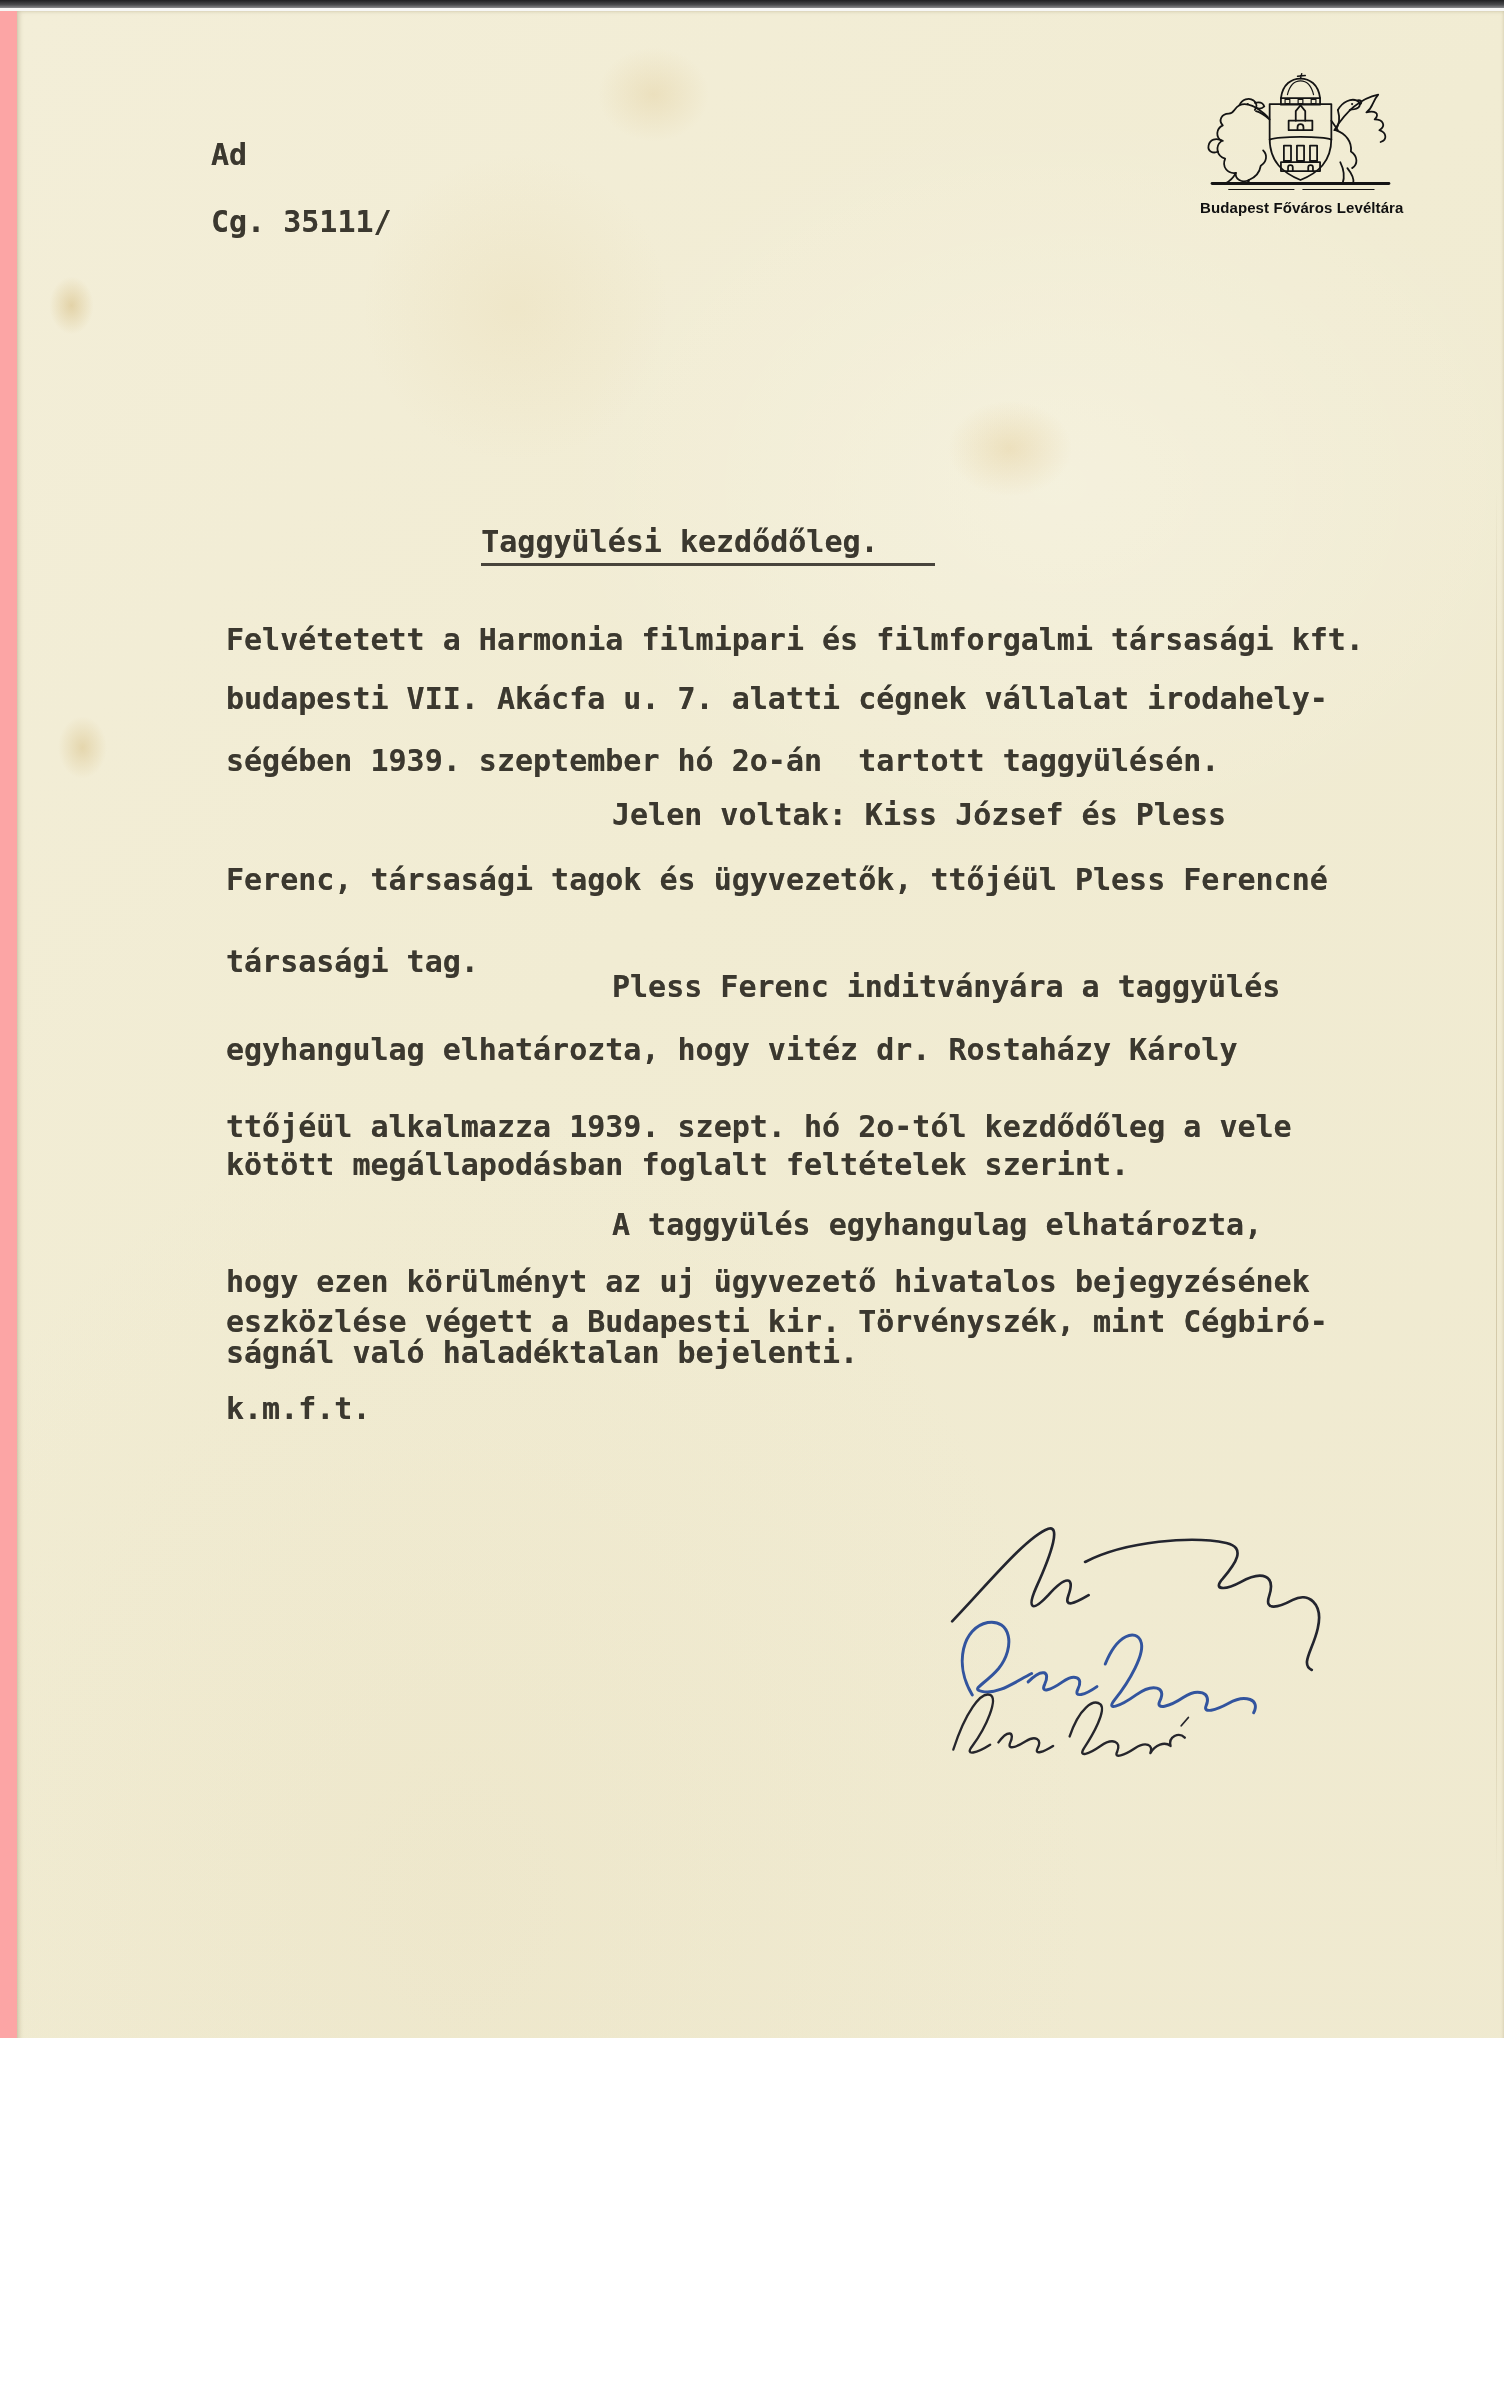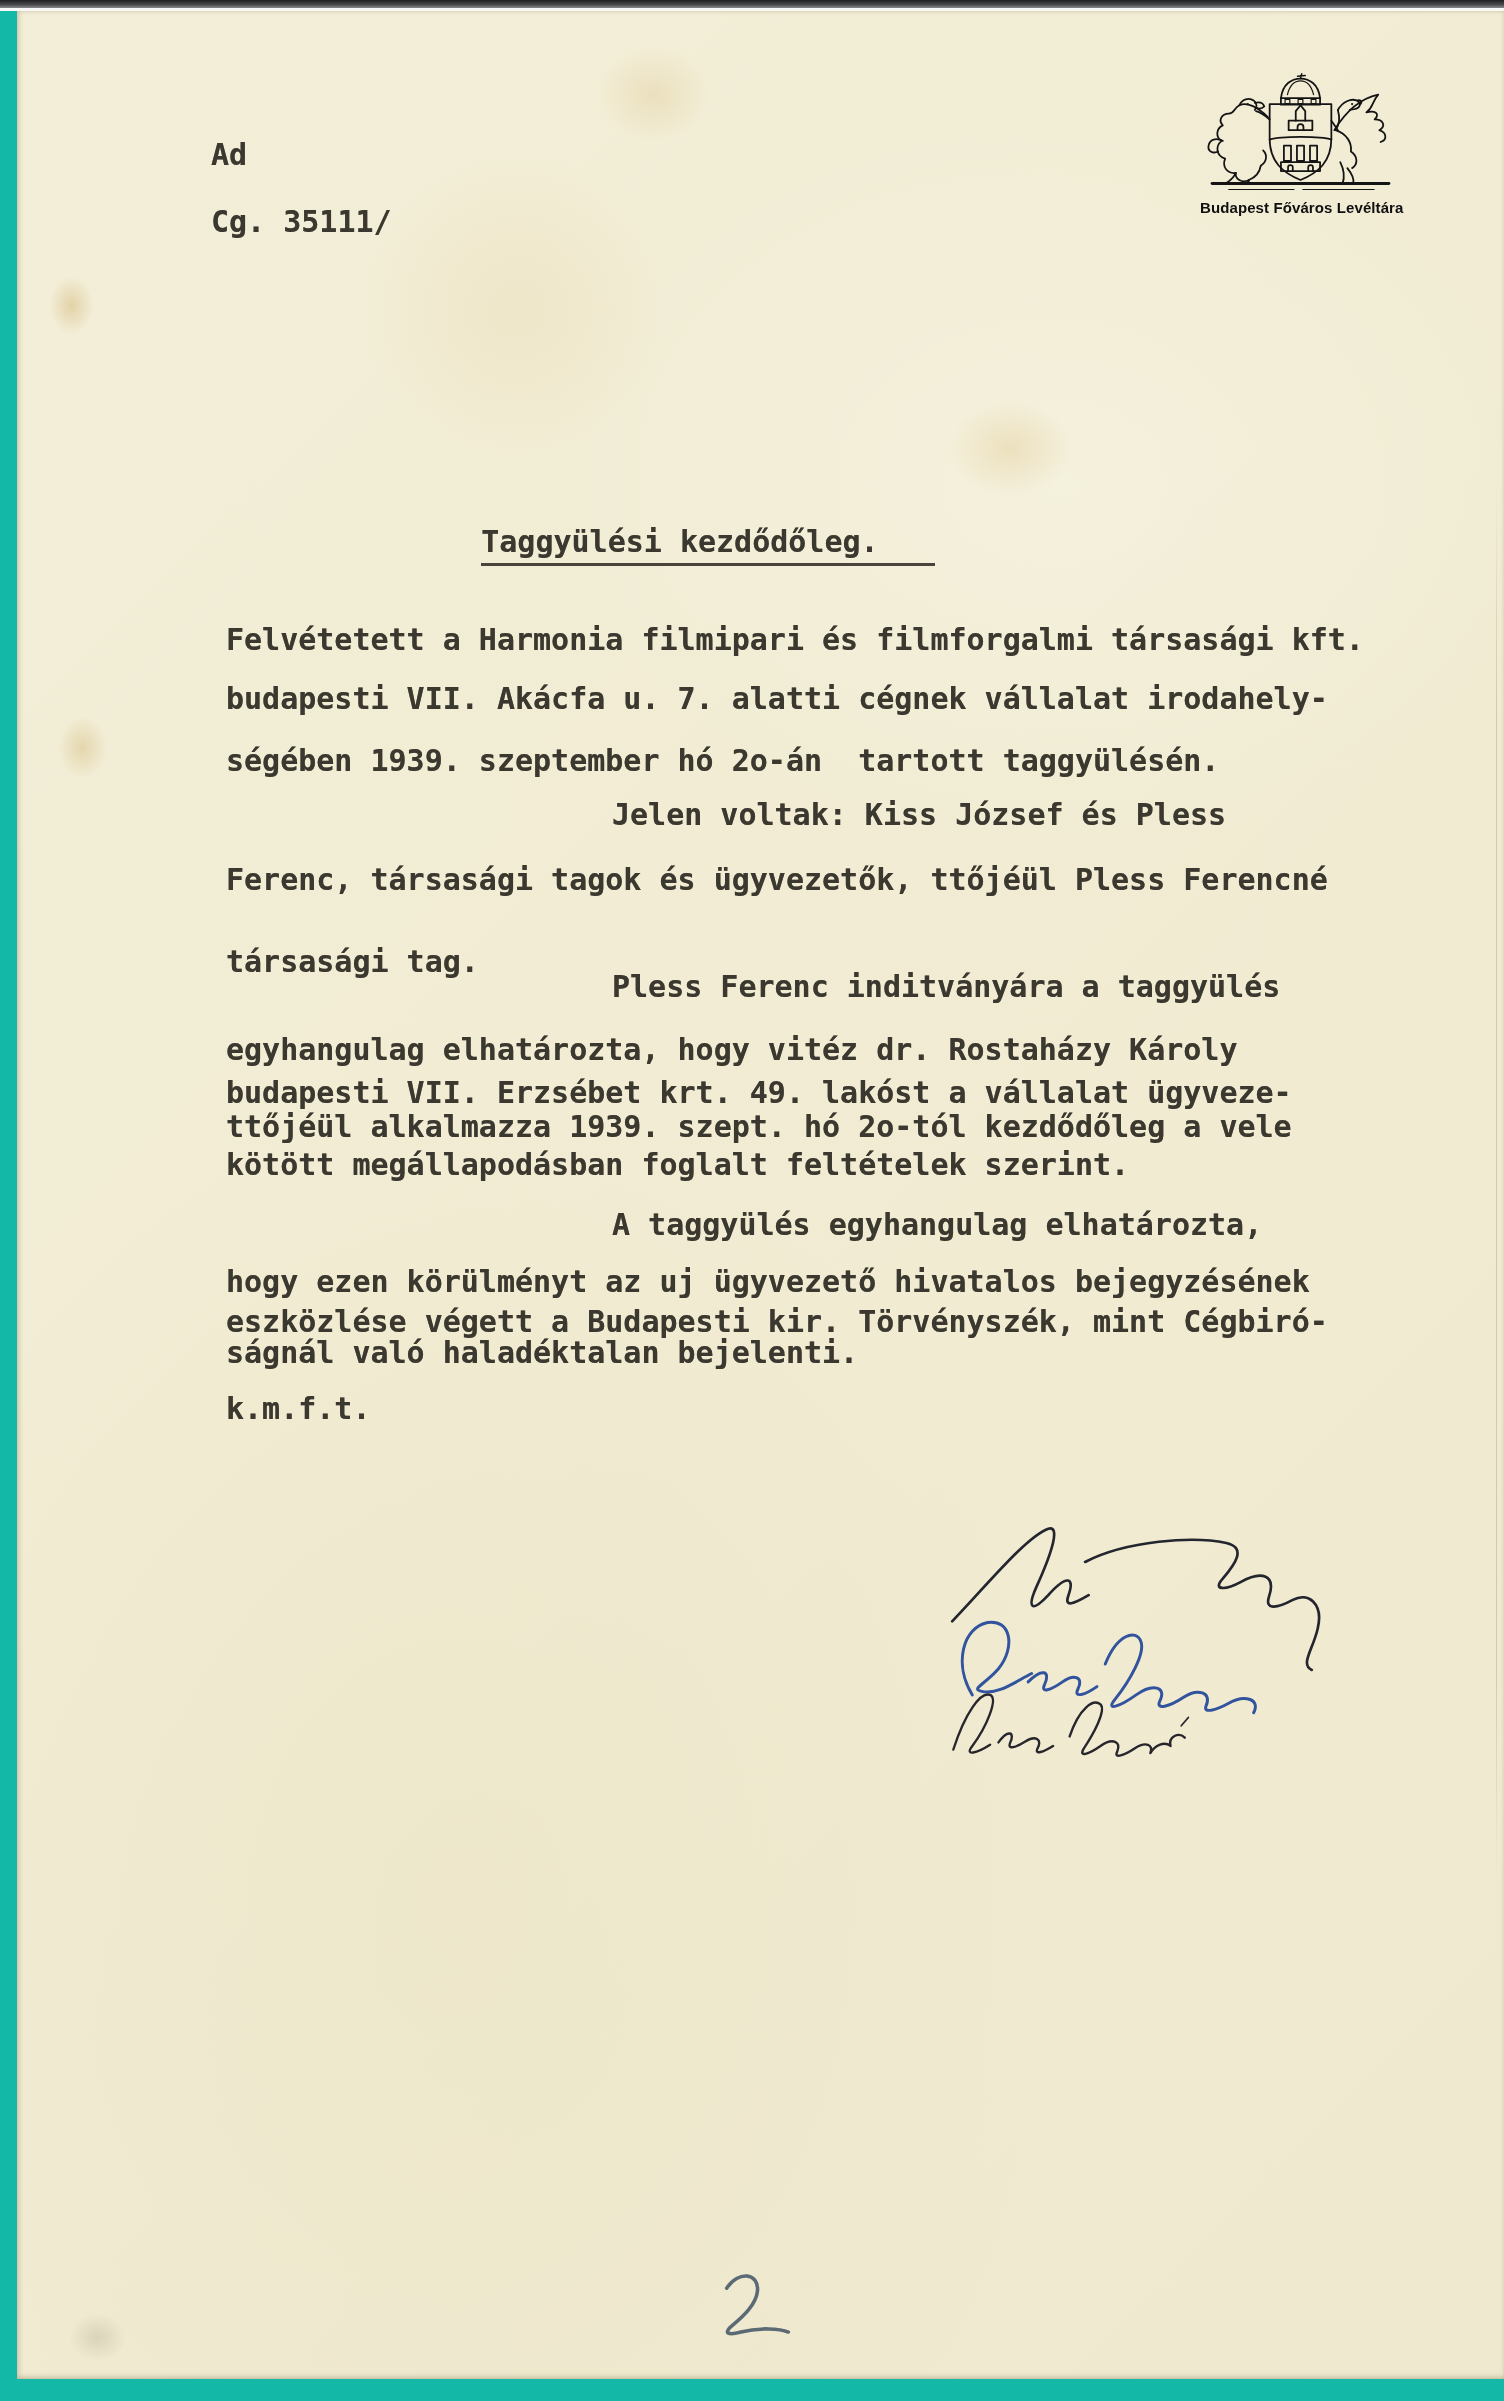--- a/index.html
+++ b/index.html
@@ -1,19 +1,19 @@
 <!DOCTYPE html>
 <html style="font-size:9.5px"><head>
 <meta charset="utf-8">
 <style>
   html,body{margin:0;padding:0;background:#ffffff;}
   .scan{
     position:relative;
-    width:1504px;height:2401px;
-    background:#14b8a6;
+    width:1504px;height:2038px;
+    background:#fca5a5;
     overflow:hidden;
     font-family:"DejaVu Sans Mono","Liberation Mono",monospace;
   }
   
   .top-bar{
     position:absolute;left:0;top:0;width:1504px;height:7.7px;
     background:linear-gradient(to bottom,#1f2022,#4a4b4d 60%,#8a8b8d);
   }
   .top-bar-gap{
     position:absolute;left:0;top:7.7px;width:1504px;height:3px;background:#f7f7f5;
@@ -150,21 +150,20 @@
   </div>
 
   <div class="tw" style="left:226px;top:623px">Felvétetett a Harmonia filmipari és filmforgalmi társasági kft.</div>
   <div class="tw" style="left:226px;top:682px">budapesti VII. Akácfa u. 7. alatti cégnek vállalat irodahely-</div>
   <div class="tw" style="left:226px;top:744px">ségében 1939. szeptember hó 2o-án  tartott taggyülésén.</div>
   <div class="tw" style="left:612px;top:798px">Jelen voltak: Kiss József és Pless</div>
   <div class="tw" style="left:226px;top:863px">Ferenc, társasági tagok és ügyvezetők, ttőjéül Pless Ferencné</div>
   <div class="tw" style="left:226px;top:945px">társasági tag.</div>
   <div class="tw" style="left:612px;top:970px">Pless Ferenc inditványára a taggyülés</div>
   <div class="tw" style="left:226px;top:1033px">egyhangulag elhatározta, hogy vitéz dr. Rostaházy Károly</div>
-  <div class="tw" style="left:226px;top:1076px">budapesti VII. Erzsébet krt. 49. lakóst a vállalat ügyveze-</div>
   <div class="tw" style="left:226px;top:1110px">ttőjéül alkalmazza 1939. szept. hó 2o-tól kezdődőleg a vele</div>
   <div class="tw" style="left:226px;top:1148px">kötött megállapodásban foglalt feltételek szerint.</div>
   <div class="tw" style="left:612px;top:1208px">A taggyülés egyhangulag elhatározta,</div>
   <div class="tw" style="left:226px;top:1265px">hogy ezen körülményt az uj ügyvezető hivatalos bejegyzésének</div>
   <div class="tw" style="left:226px;top:1305px">eszközlése végett a Budapesti kir. Törvényszék, mint Cégbiró-</div>
   <div class="tw" style="left:226px;top:1336px">ságnál való haladéktalan bejelenti.</div>
   <div class="tw" style="left:226px;top:1392px">k.m.f.t.</div>
 
   <svg class="sig-svg" viewBox="0 0 720 460" fill="none" stroke-linecap="round" stroke-linejoin="round">
     <g stroke="#23252f" stroke-width="4.5">

